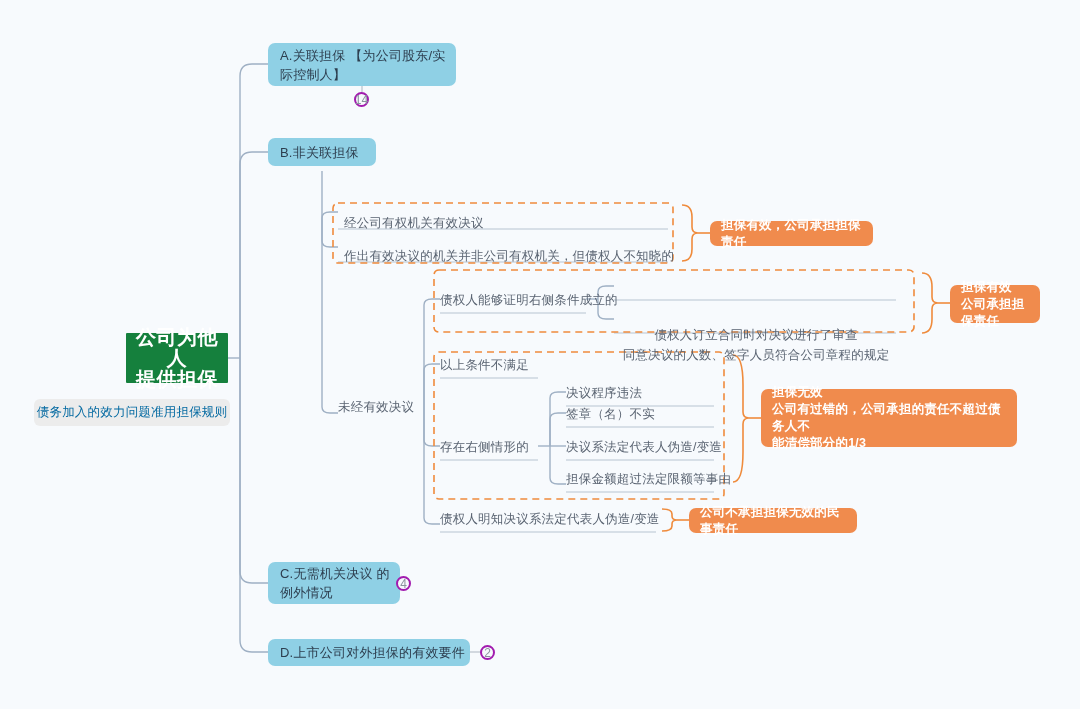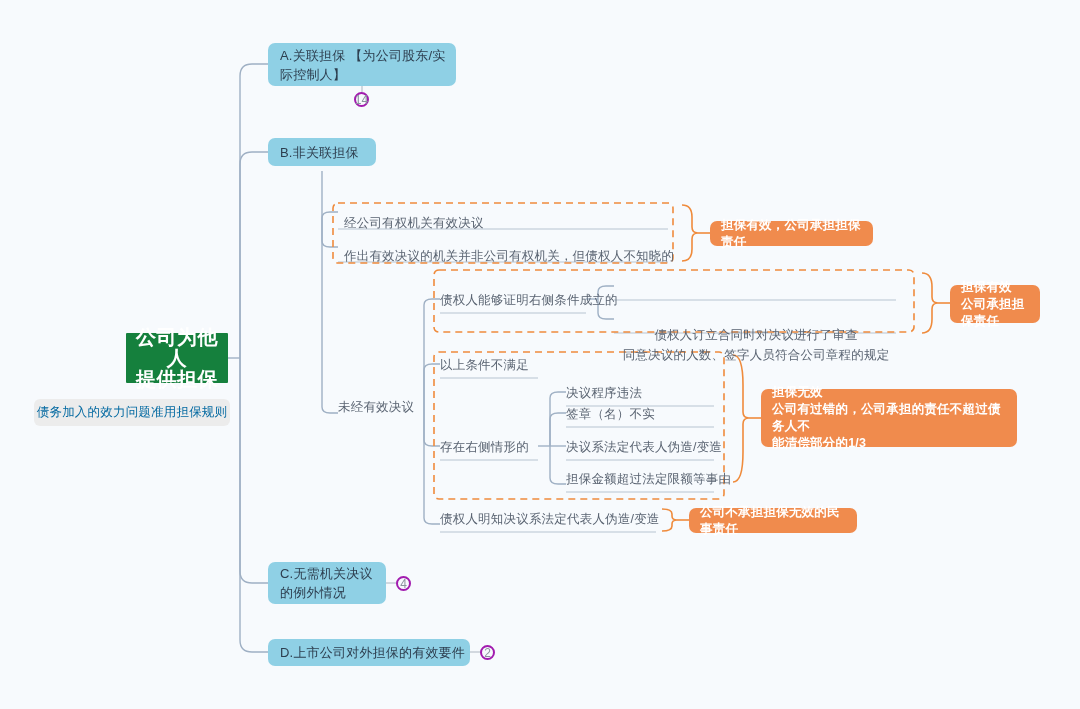--- a/index.html
+++ b/index.html
@@ -172,21 +172,21 @@
   <svg class="wires" style="width:1080px;height:709px;">
     <line x1="362" y1="86" x2="362" y2="92" stroke="#b9c2cc" stroke-width="1.2"></line>
     <line x1="386" y1="583" x2="396" y2="583" stroke="#b9c2cc" stroke-width="1.2"></line>
     <line x1="470" y1="652" x2="480" y2="652" stroke="#b9c2cc" stroke-width="1.2"></line>
   </svg>
 
   <div class="node lvl1" style="left:268px;top:138px;width:108px;height:28px;">
     <span>B.非关联担保</span>
   </div>
 
-  <div class="node lvl1" style="left:268px;top:562px;width:118px;height:42px;">
+  <div class="node lvl1" style="left:268px;top:562px;width:132px;height:42px;">
     <div>
       <span>C.无需机关决议</span>
       <span>的例外情况</span>
     </div>
   </div>
   <div class="badge" style="left:396px;top:576px;">4</div>
 
   <div class="node lvl1" style="left:268px;top:639px;width:202px;height:27px;">
     <span>D.上市公司对外担保的有效要件</span>
   </div>

